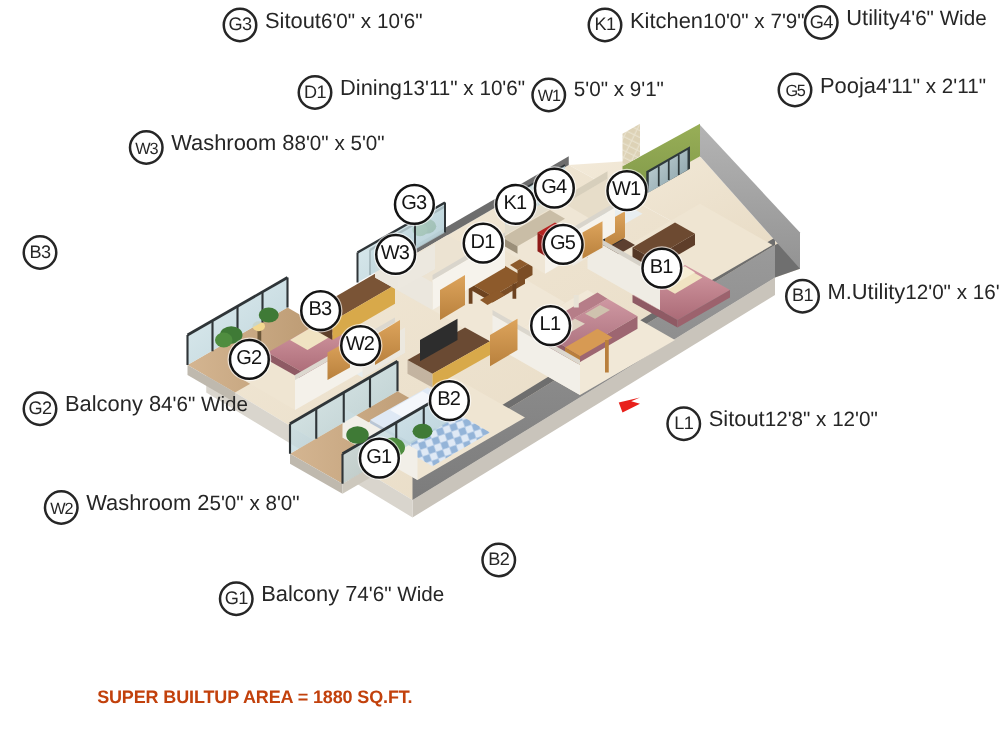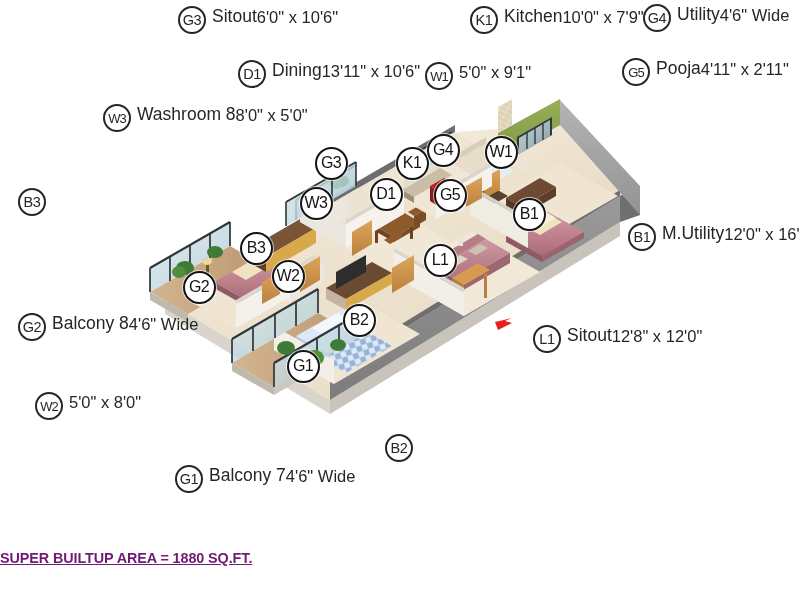--- a/index.html
+++ b/index.html
@@ -35,22 +35,22 @@
   }
 
   
   #footer{position:absolute;left:0;top:545px;width:330px;}
   #unit-box{
     margin:0 auto;width:178px;height:30px;border:2.6px solid #141414;border-radius:9px;
     display:flex;align-items:center;justify-content:center;
     font-size:17px;font-weight:bold;letter-spacing:.4px;color:#141414;box-sizing:border-box;
   }
   #area-text{
-    margin-top:5px;text-align:left;font-size:14.4px;font-weight:bold;
-    letter-spacing:-.1px;color:#701a75;text-decoration:underline;
+    margin-top:5px;text-align:right;font-size:14.4px;font-weight:bold;
+    letter-spacing:-.1px;color:#c2410c;
   }
   svg{display:block;}
 </style>
 </head>
 <body>
 
 <div id="stage">
 
   <svg id="plan-svg" width="800" height="600" viewBox="0 0 800 600" aria-hidden="true">
     <defs>
@@ -478,20 +478,21 @@
       <div class="callout c-center" style="left: 533px; top: 325px;">
         <div class="badge">L1</div>
         <div class="ctext">
           <div class="cname">Sitout</div>
           <div class="cdim">12'8" x 12'0"</div>
         </div>
       </div>
       <div class="callout c-center" style="left: 35px; top: 392px;">
         <div class="badge sm">W2</div>
         <div class="ctext">
+          <div class="cname">Washroom 2</div>
           <div class="cdim">5'0" x 8'0"</div>
         </div>
       </div>
       <div class="callout c-center" style="left: 385px; top: 434px;">
         <div class="badge">B2</div>
       </div>
       <div class="callout c-center" style="left: 175px; top: 465px;">
         <div class="badge">G1</div>
         <div class="ctext">
           <div class="cname">Balcony 7</div>

